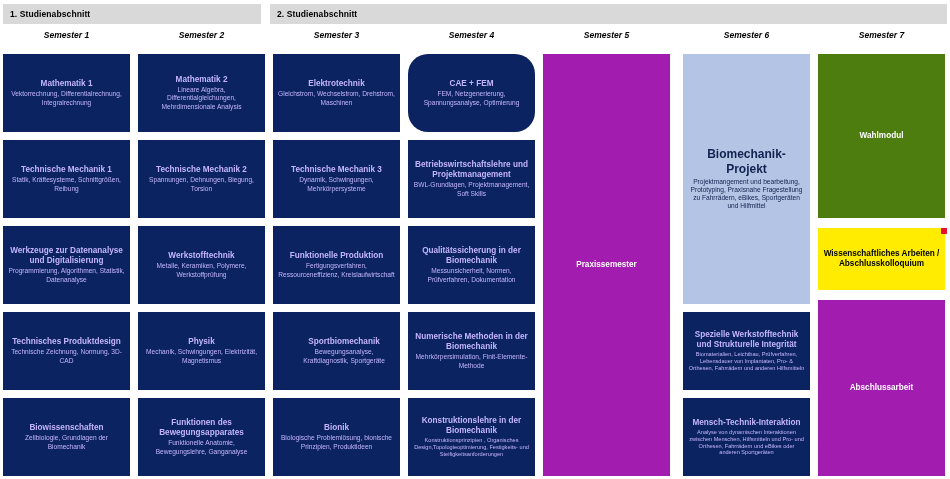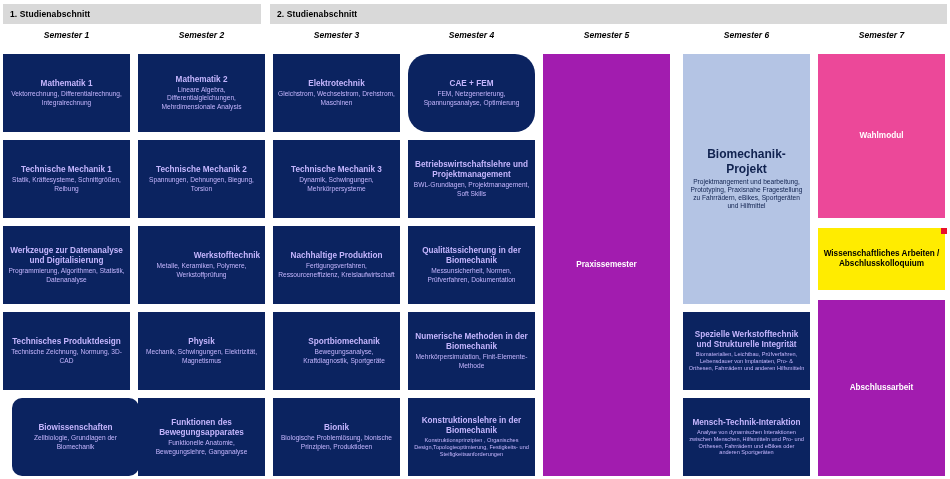--- a/index.html
+++ b/index.html
@@ -58,21 +58,21 @@
   .card .d{
     line-height:1.25;
     margin:0;
   }
 
   
   .navy{background:#0c2461;color:#c4b5fd;}
   .navy{background:#0b2360;}
   .lblue{background:#b4c4e4;color:#10224f;}
   .green{background:#a21caf;color:#ffffff;}
-  .cyan{background:#ec4899;color:#ffffff;}
+  .cyan{background:#4d7c0f;color:#ffffff;}
   .yellow{background:#ffec00;color:#000000;}
 
   
   .card .t{font-size:8.2px;}
   .card .d{font-size:6.6px;}
   .card.sm .t{font-size:8.2px;}
   .card.sm .d{font-size:5.6px;}
 
   
   .block-label{
@@ -127,34 +127,34 @@
       <div class="d">Statik, Kräftesysteme, Schnittgrößen, Reibung</div>
     </div>
     <div class="card navy" style="left:3px;top:226px;width:127px;height:78px;">
       <div class="t">Werkzeuge zur Datenanalyse und Digitalisierung</div>
       <div class="d">Programmierung, Algorithmen, Statistik, Datenanalyse</div>
     </div>
     <div class="card navy" style="left:3px;top:312px;width:127px;height:78px;">
       <div class="t">Technisches Produktdesign</div>
       <div class="d">Technische Zeichnung, Normung, 3D-CAD</div>
     </div>
-    <div class="card navy" style="left:12px;top:398px;width:127px;height:78px;border-radius:10px;">
+    <div class="card navy" style="left:3px;top:398px;width:127px;height:78px;">
       <div class="t">Biowissenschaften</div>
       <div class="d">Zellbiologie, Grundlagen der Biomechanik</div>
     </div>
 
     <div class="card navy" style="left:138px;top:54px;width:127px;height:78px;">
       <div class="t">Mathematik 2</div>
       <div class="d">Lineare Algebra, Differentialgleichungen, Mehrdimensionale Analysis</div>
     </div>
     <div class="card navy" style="left:138px;top:140px;width:127px;height:78px;">
       <div class="t">Technische Mechanik  2</div>
       <div class="d">Spannungen, Dehnungen, Biegung, Torsion</div>
     </div>
-    <div class="card navy" style="left:138px;top:226px;width:127px;height:78px;align-items:flex-end;">
+    <div class="card navy" style="left:138px;top:226px;width:127px;height:78px;">
       <div class="t">Werkstofftechnik</div>
       <div class="d">Metalle, Keramiken, Polymere, Werkstoffprüfung</div>
     </div>
     <div class="card navy" style="left:138px;top:312px;width:127px;height:78px;">
       <div class="t">Physik</div>
       <div class="d">Mechanik, Schwingungen, Elektrizität, Magnetismus</div>
     </div>
     <div class="card navy" style="left:138px;top:398px;width:127px;height:78px;">
       <div class="t">Funktionen des Bewegungsapparates</div>
       <div class="d">Funktionelle Anatomie, Bewegungslehre, Ganganalyse</div>
@@ -162,21 +162,21 @@
 
     <div class="card navy" style="left:273px;top:54px;width:127px;height:78px;">
       <div class="t">Elektrotechnik</div>
       <div class="d">Gleichstrom, Wechselstrom, Drehstrom, Maschinen</div>
     </div>
     <div class="card navy" style="left:273px;top:140px;width:127px;height:78px;">
       <div class="t">Technische Mechanik  3</div>
       <div class="d">Dynamik, Schwingungen, Mehrkörpersysteme</div>
     </div>
     <div class="card navy" style="left:273px;top:226px;width:127px;height:78px;">
-      <div class="t">Nachhaltige Produktion</div>
+      <div class="t">Funktionelle Produktion</div>
       <div class="d">Fertigungsverfahren, Ressourceneffizienz, Kreislaufwirtschaft</div>
     </div>
     <div class="card navy" style="left:273px;top:312px;width:127px;height:78px;padding-left:20px;">
       <div class="t">Sportbiomechanik</div>
       <div class="d">Bewegungsanalyse, Kraftdiagnostik, Sportgeräte</div>
     </div>
     <div class="card navy" style="left:273px;top:398px;width:127px;height:78px;">
       <div class="t">Bionik</div>
       <div class="d">Biologische Problemlösung, bionische Prinzipien, Produktideen</div>
     </div>

